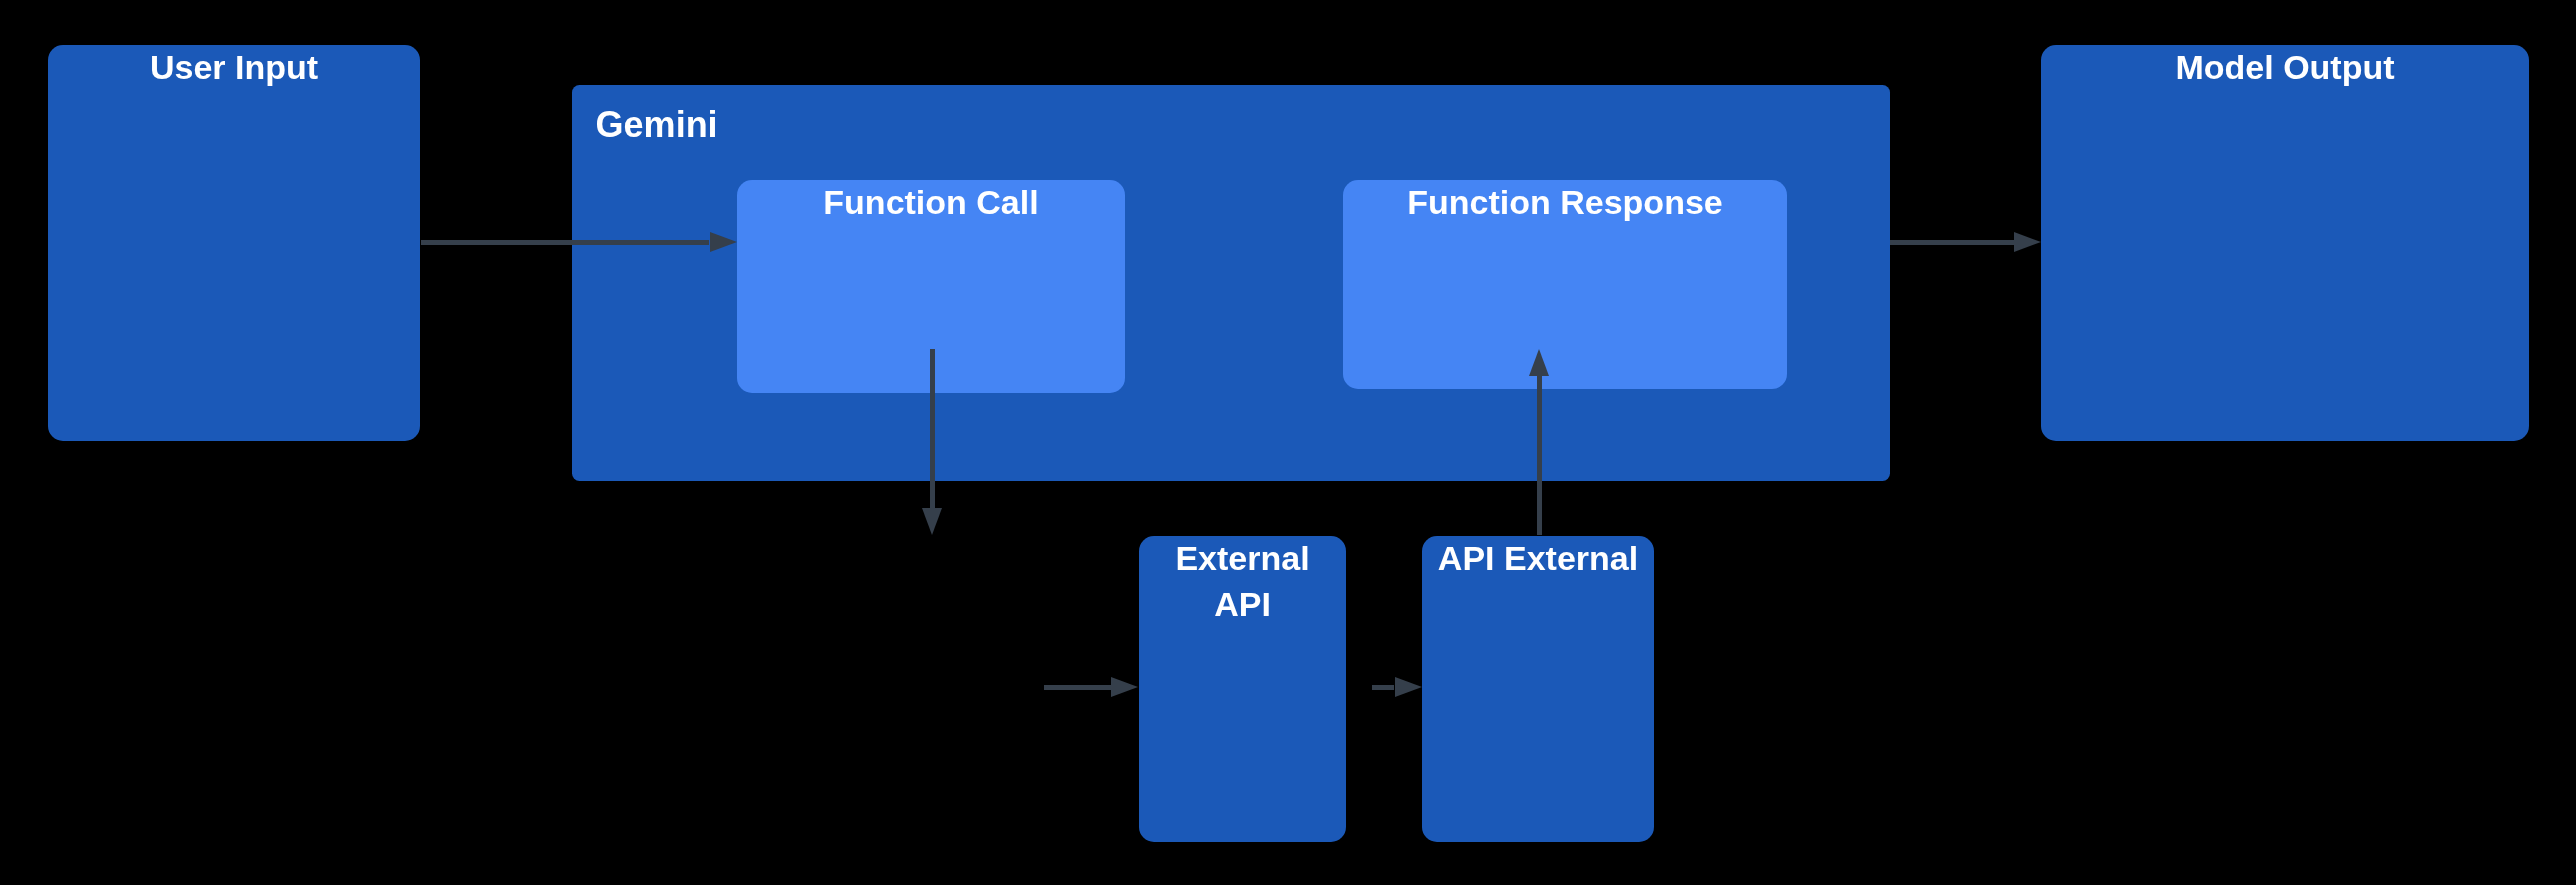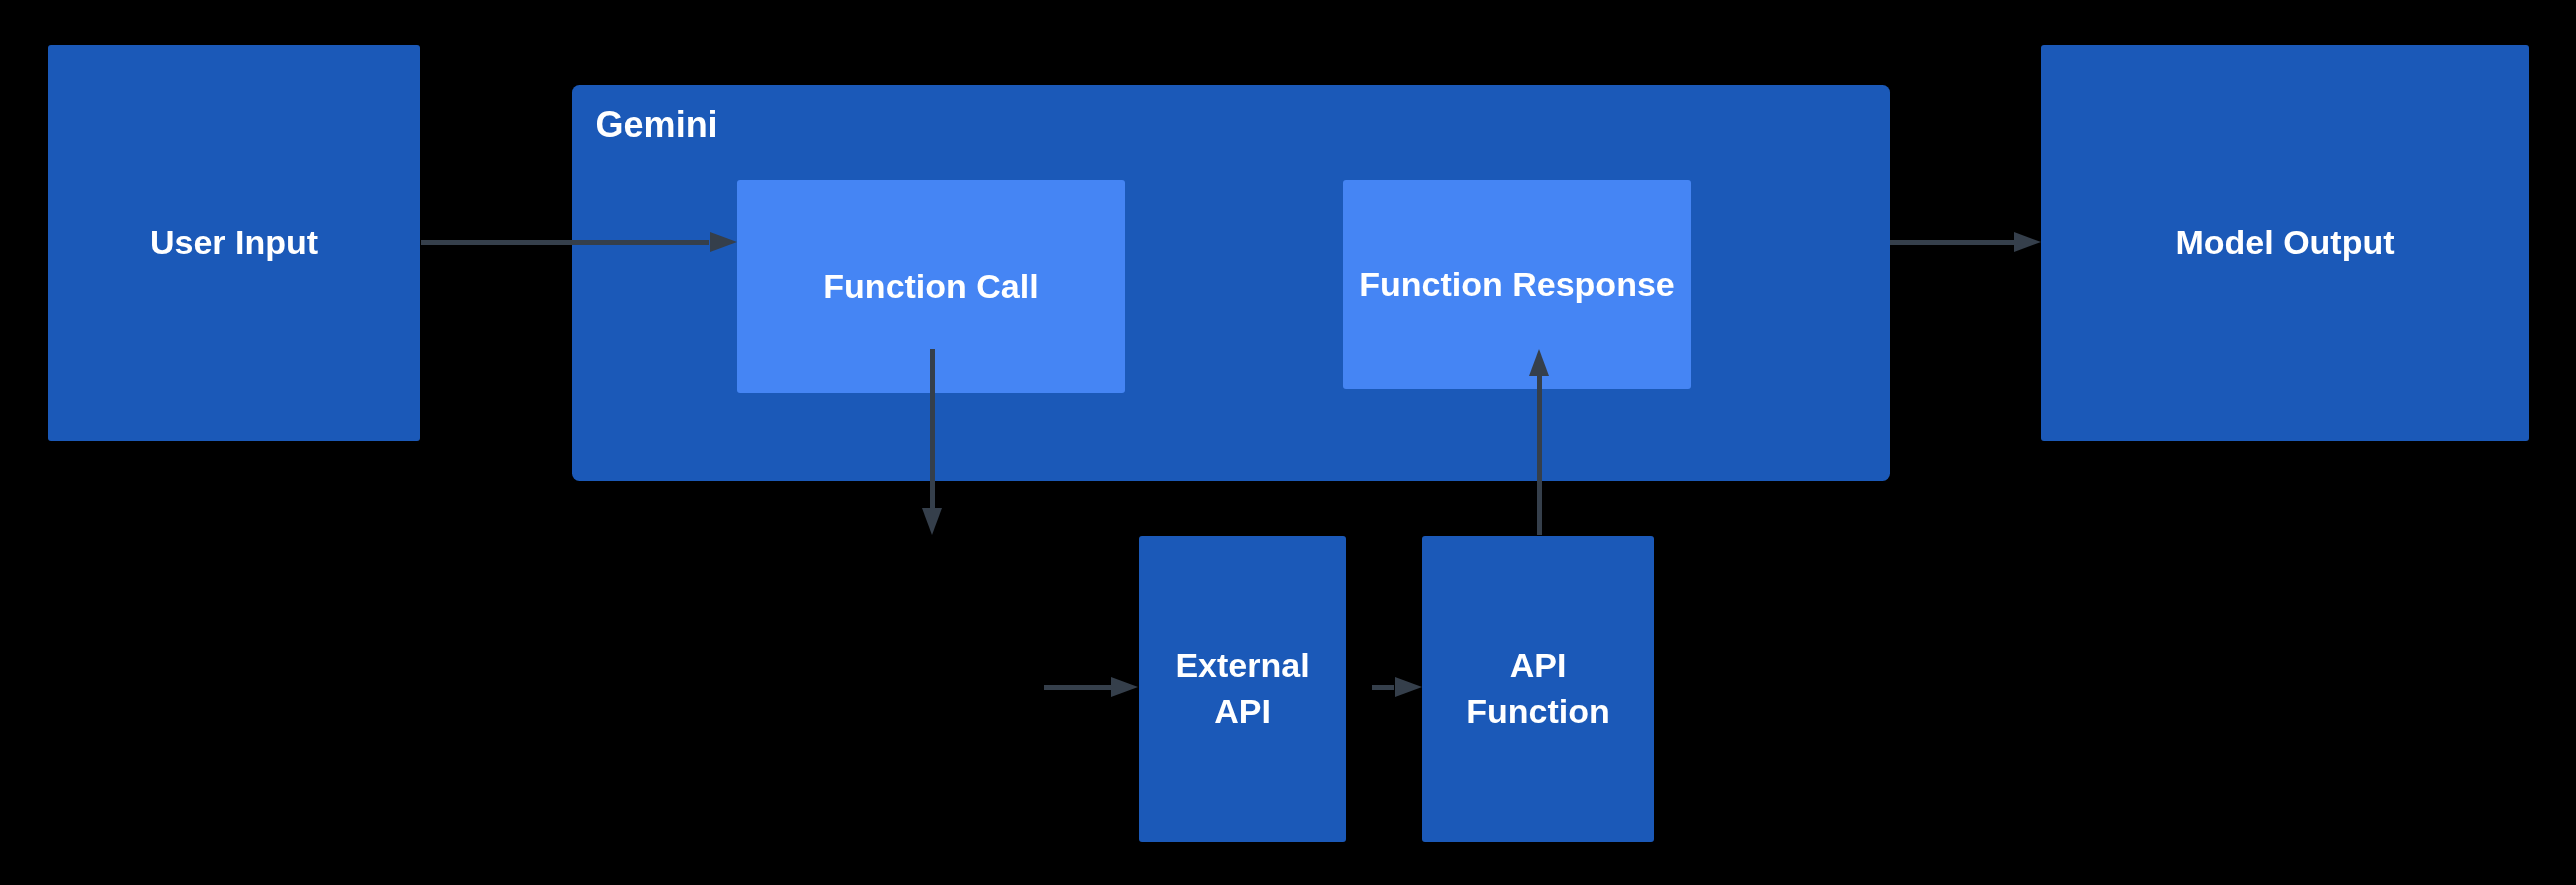--- a/index.html
+++ b/index.html
@@ -11,24 +11,23 @@
     position: relative;
     width: 2576px;
     height: 886px;
     background: var(--background, #000000);
     overflow: hidden;
     font-family: "Liberation Sans", "DejaVu Sans", sans-serif;
   }
   .node {
     position: absolute;
     display: flex;
-    align-items: center;
     justify-content: center;
     text-align: center;
-    border-radius: 3px;
+    border-radius: 15px;
     box-sizing: border-box;
   }
   .node.dark  { background: var(--node-dark, #1b59b8); }
   .node.light { background: var(--node-light, #4585f4); }
   .node .label {
     color: var(--label-text, #ffffff);
     font-size: 34px;
     font-weight: 700;
     line-height: 1.35;
     padding: 0 12.4px;
@@ -86,36 +85,36 @@
     <span class="label">User Input</span>
   </div>
 
   <div class="container-box" style="left:572px; top:45px; width:1318px; height:396px;margin-top:40px;">
     <div class="container-label">Gemini</div>
 
     <div class="node light" style="left:165px; top:95px; width:388px; height:213px;">
       <span class="label">Function Call</span>
     </div>
 
-    <div class="node light" style="left:771px; top:95px; width:348px; height:209px;">
+    <div class="node light" style="left:771px; top:95px; width:444px; height:209px;">
       <span class="label">Function Response</span>
     </div>
   </div>
 
   <div class="node dark" style="left:2041px; top:45px; width:488px; height:396px;">
     <span class="label">Model Output</span>
   </div>
 
 
   <div class="node dark" style="left:1139px; top:536px; width:207px; height:306px;">
     <span class="label">External API</span>
   </div>
 
   <div class="node dark" style="left:1422px; top:536px; width:232px; height:306px;">
-    <span class="label">API Function</span>
+    <span class="label">API External</span>
   </div>
 
   <div class="arrow h" style="left:421px; top:232px; width:316px;">
     <div class="line" style="width:288px;"></div>
     <div class="head"></div>
   </div>
 
   <div class="arrow v down" style="left:922px; top:349px; height:186px;">
     <div class="line"></div>
     <div class="head"></div>

